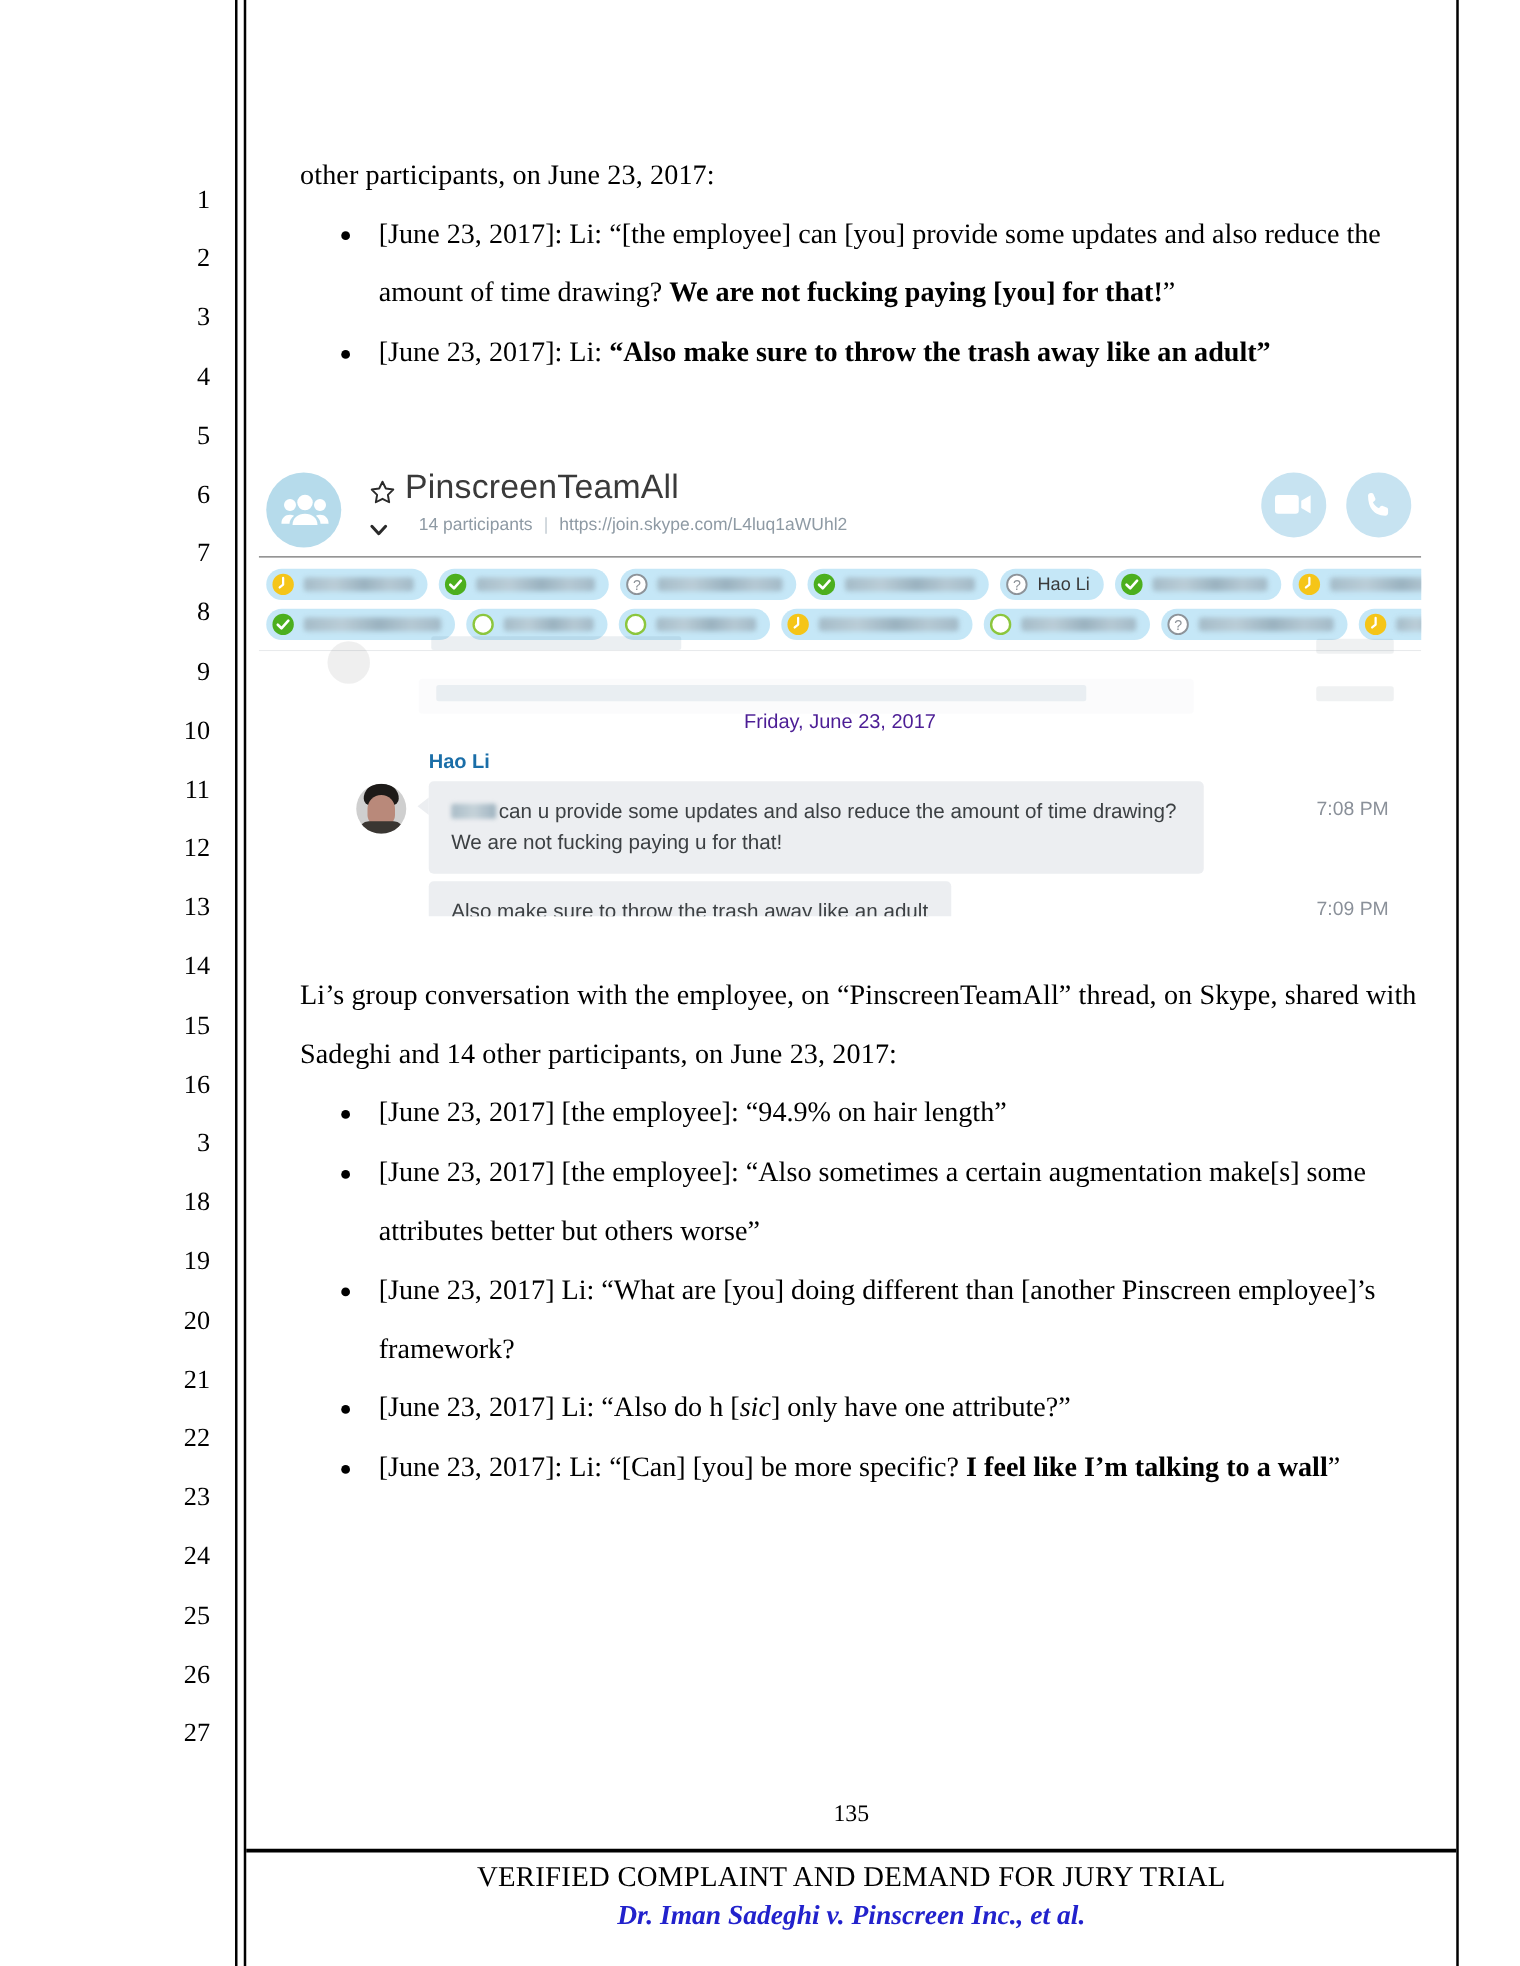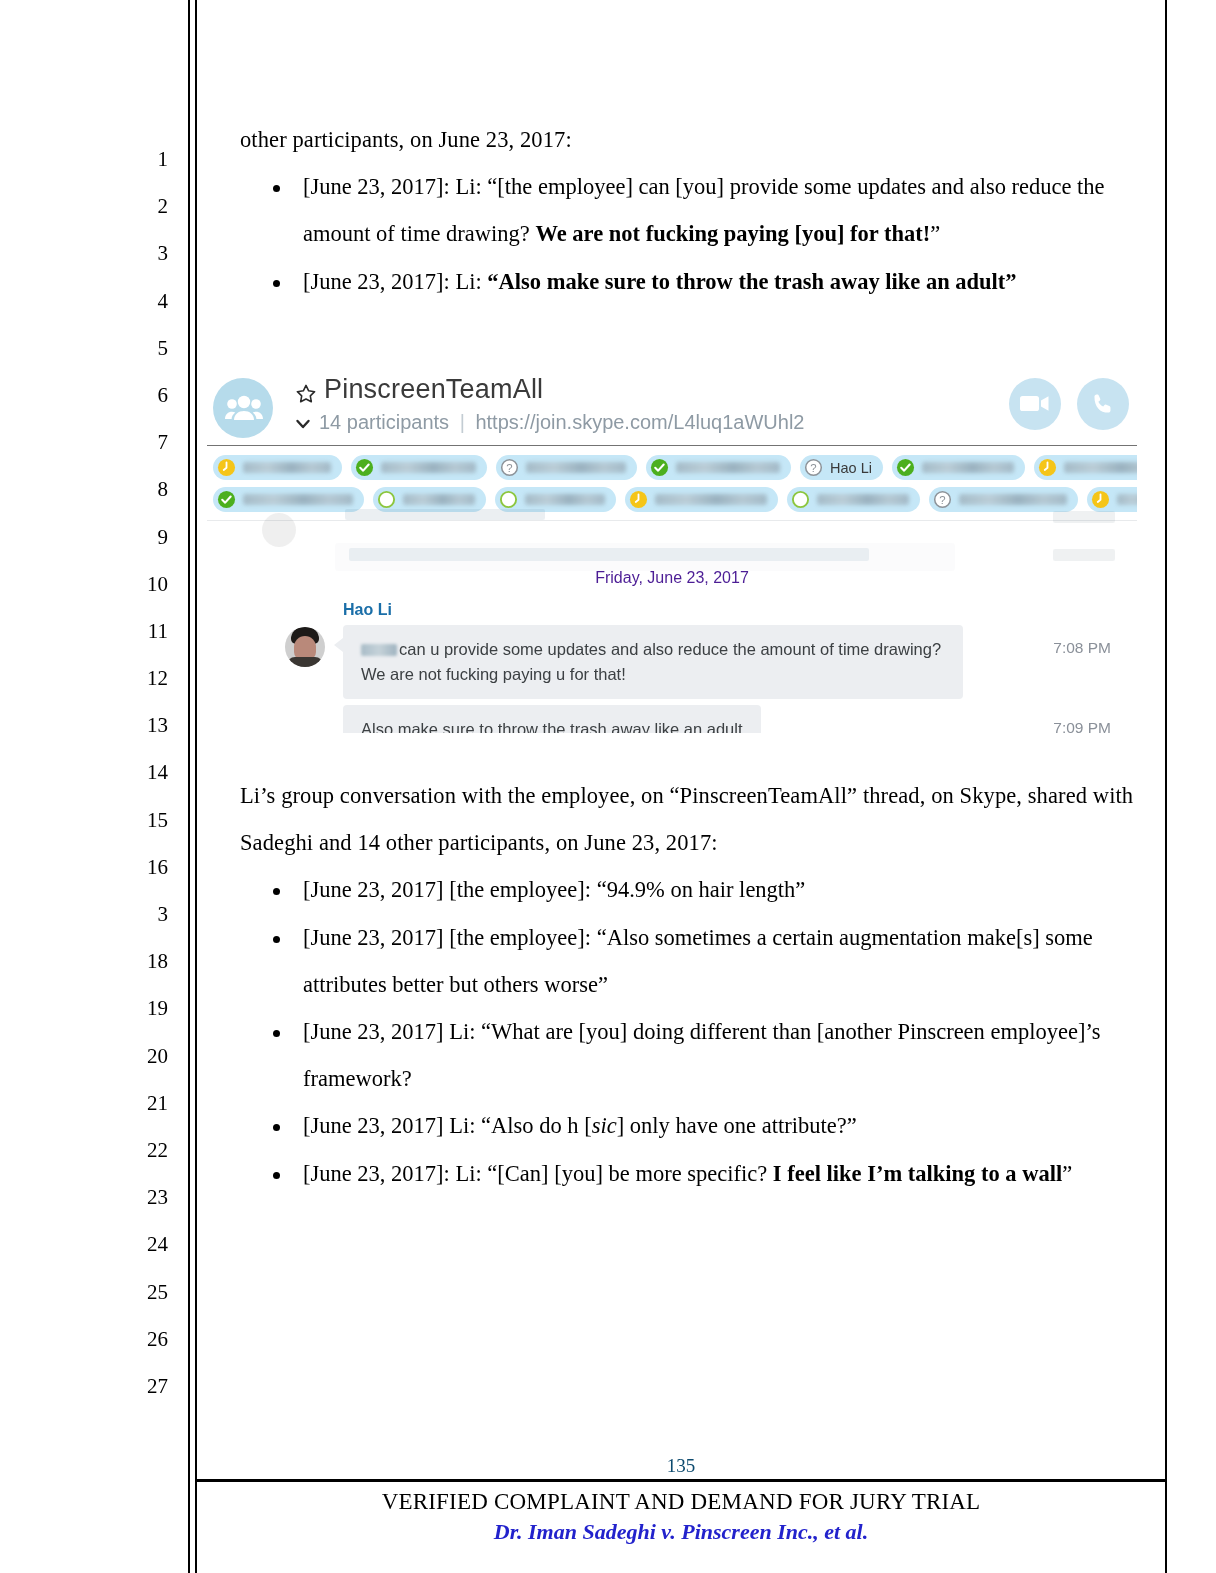--- a/index.html
+++ b/index.html
@@ -109,22 +109,22 @@
     font-size: 27px;
     font-weight: 300;
     color: #3a3a3a;
     letter-spacing: .2px;
   }
   .sk-chevron {
     position: absolute; left: 88px; top: 50px;
     width: 16px; height: 16px;
   }
   .sk-sub {
-    position: absolute; left: 112px; top: 45px;
-    font-size: 20px;
+    position: absolute; left: 128px; top: 45px;
+    font-size: 14px;
     color: #8e9aa4;
   }
   .sk-sub .sep { color: #c3ccd3; padding: 0 5px; }
   .sk-actions {
     position: absolute; right: 8px; top: 12px;
     display: flex; gap: 16px;
   }
   .sk-actions .circ {
     width: 52px; height: 52px;
     border-radius: 50%;
@@ -292,22 +292,22 @@
 
   
   .footer {
     position: absolute;
     left: 197px; right: 51px;
     bottom: 28px;
     text-align: center;
   }
   .pagenum {
     font-size: 19px;
-    color: #0c4a6e;
-    padding-bottom: 2px;
+    color: #000000;
+    padding-bottom: 16px;
   }
   .footer-rule {
     border-top: 3px solid #000;
     margin-bottom: 7px;
   }
   .foot-title {
     font-size: 23px;
     color: #000;
     letter-spacing: .2px;
     padding-bottom: 4px;

